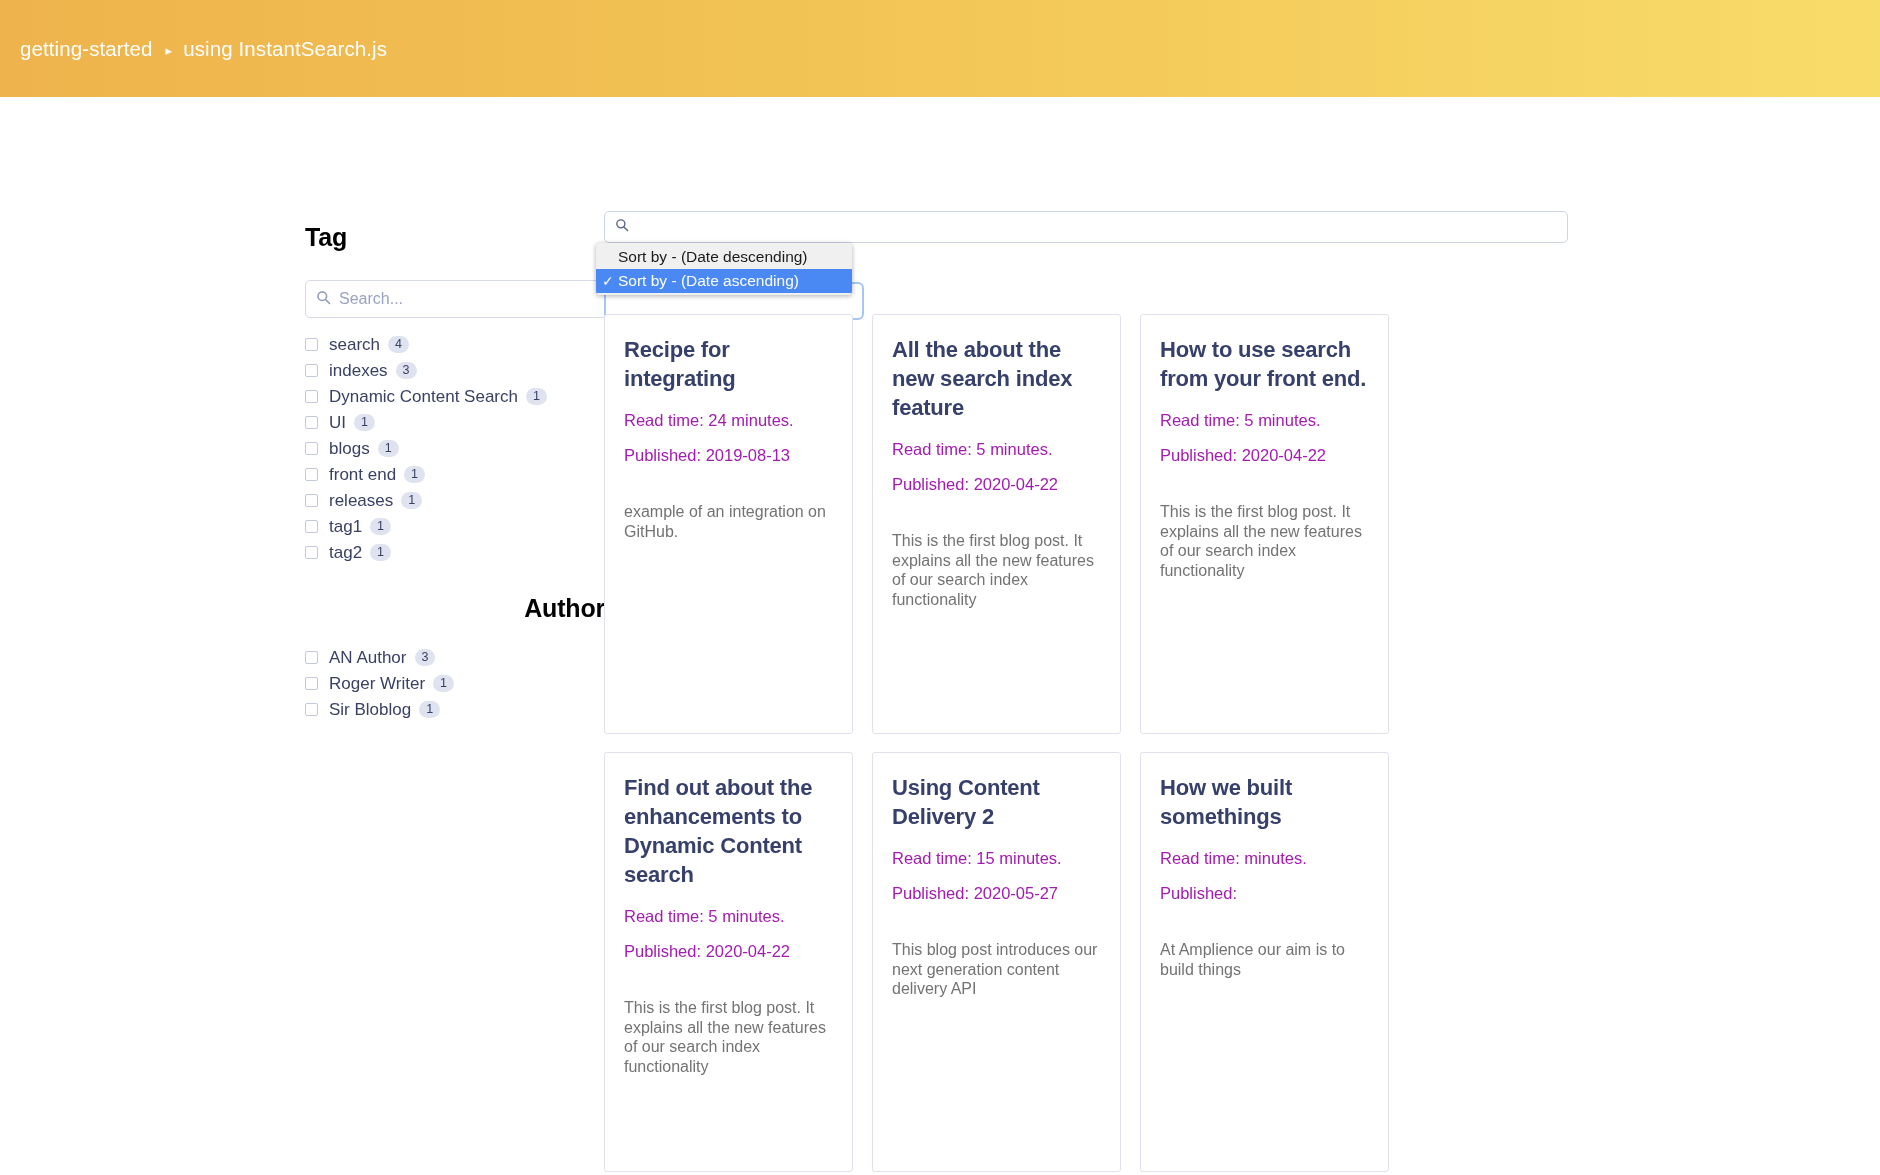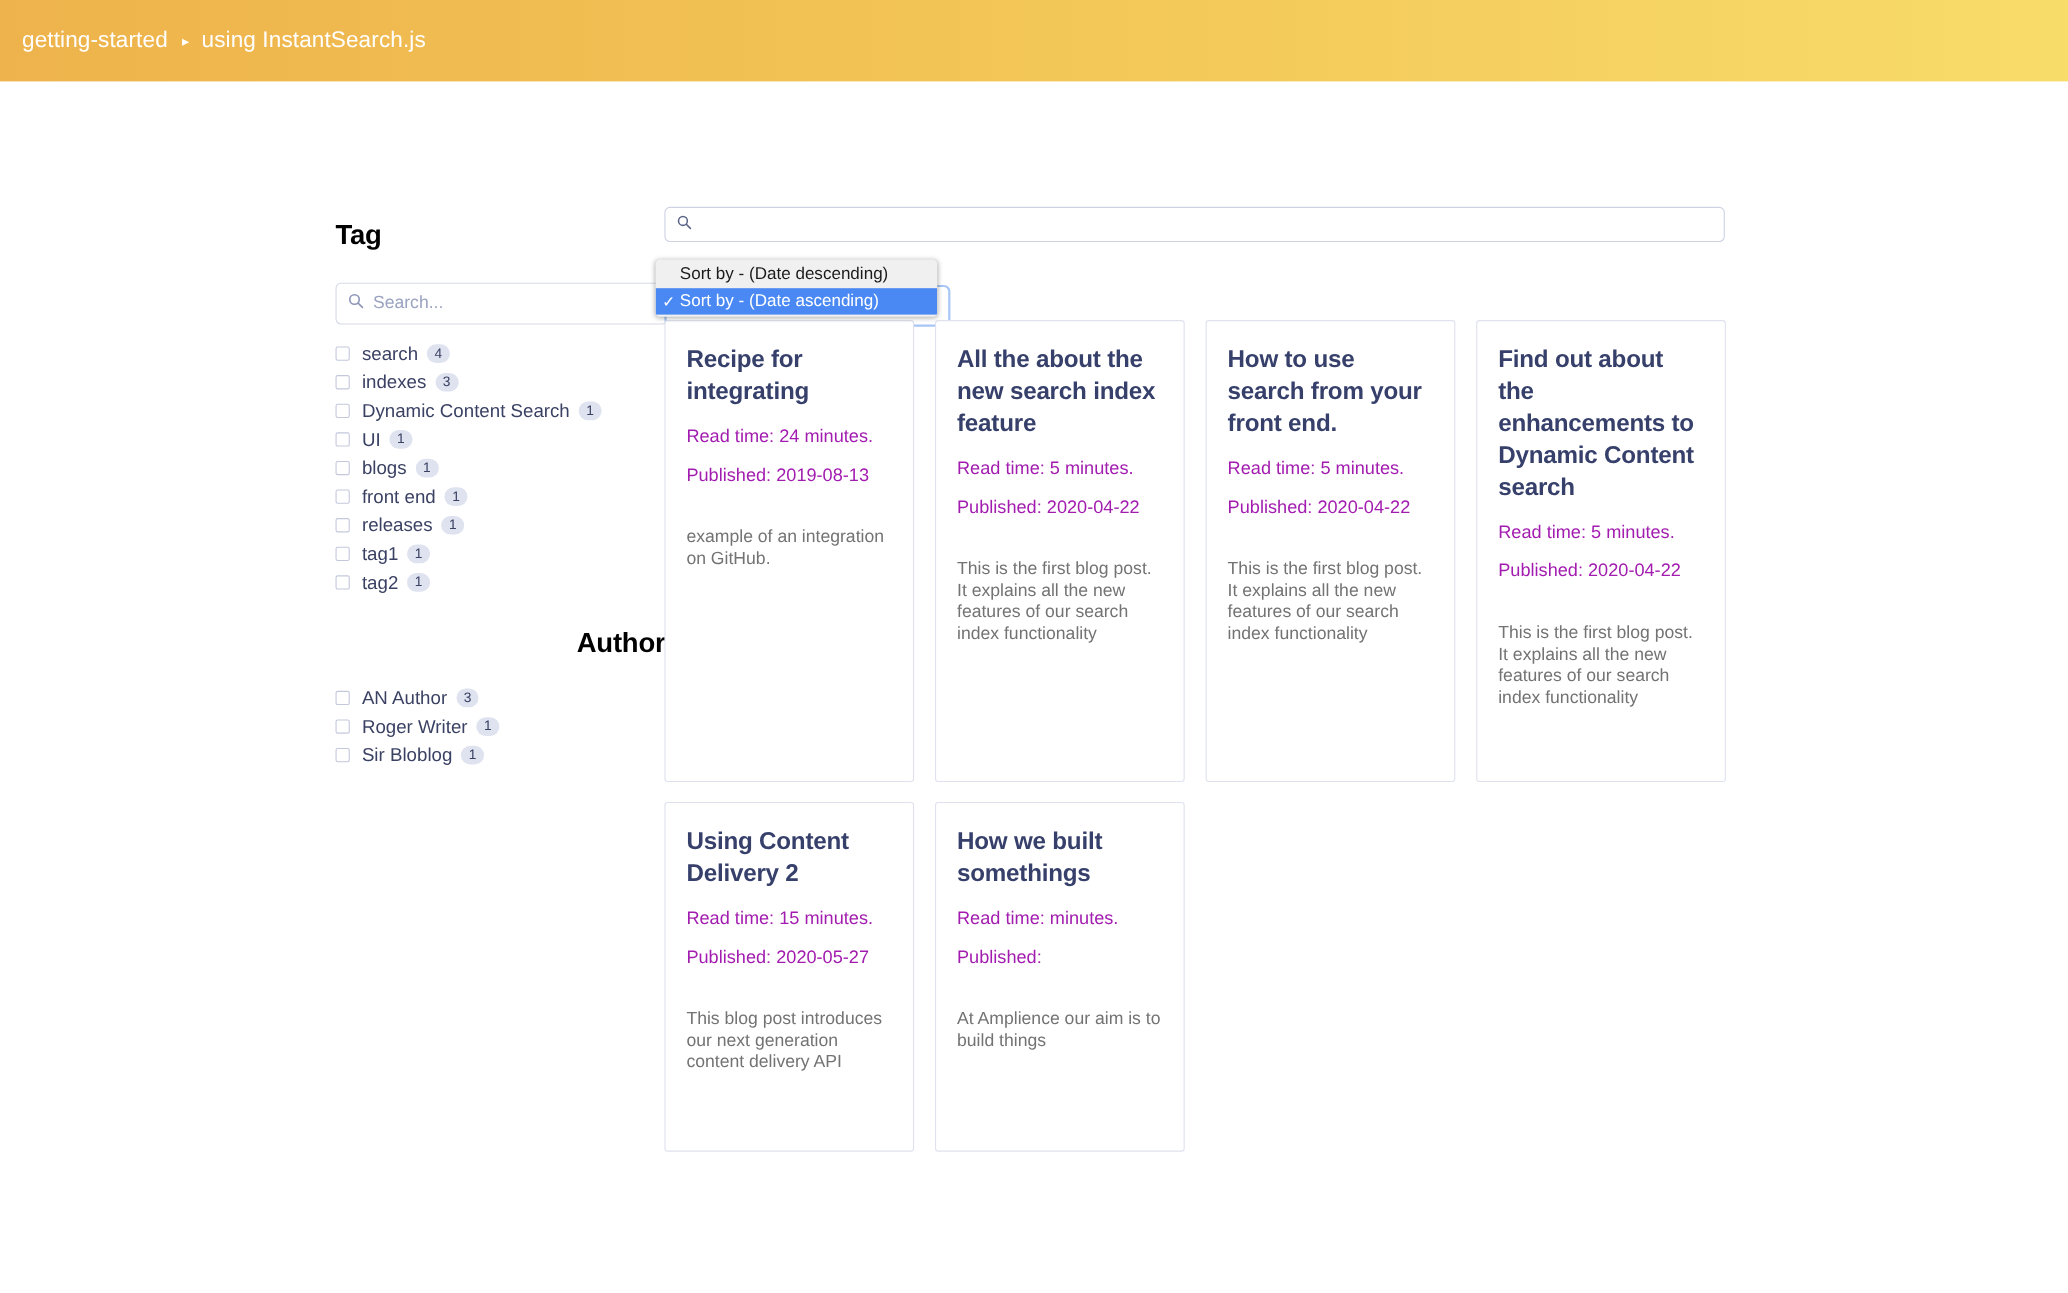--- a/index.html
+++ b/index.html
@@ -6,21 +6,21 @@
   html, body {
     width: 1880px; height: 1175px;
     background: #ffffff;
     font-family: "Liberation Sans", sans-serif;
     overflow: hidden;
   }
   .page { position: relative; width: 1880px; height: 1175px; }
 
   
   .topbar {
-    height: 74px;
+    height: 97px;
     background: linear-gradient(90deg, #eeb34c 0%, #f2c455 45%, #f8dc6a 100%);
     display: flex; align-items: center;
     padding-left: 20px;
   }
   .crumb {
     color: #ffffff;
     font-size: 20.5px;
     letter-spacing: .1px;
   }
   .crumb-sep {
@@ -123,21 +123,21 @@
     left: 0px; top: 71px;
     width: 260px; height: 38px;
     border: 2px solid #a8c6f5;
     border-radius: 6px;
     background: #fff;
   }
 
   
   .dropdown {
     position: absolute;
-    left: -8px; top: 48px;
+    left: -8px; top: 32px;
     width: 256px;
     background: #f0f0f0;
     border-radius: 4px;
     box-shadow: 0 1px 5px rgba(0,0,0,.32);
     overflow: hidden;
     z-index: 40;
     padding: 2px 0;
   }
   .dd-item {
     height: 24px;
@@ -152,21 +152,21 @@
 
   
   .grid {
     position: absolute;
     left: 0; top: 103px;
     width: 990px;
     display: flex; flex-wrap: wrap;
     gap: 18px 19px;
   }
   .card {
-    width: 227px;
+    width: 249px;
     min-height: 420px;
     border: 1px solid #dfe2ee;
     border-radius: 3px;
     background: #fff;
     padding: 20px 19px 20px 19px;
   }
   .card.short { min-height: 318px; }
   .card h3 {
     font-size: 22px;
     line-height: 29px;

